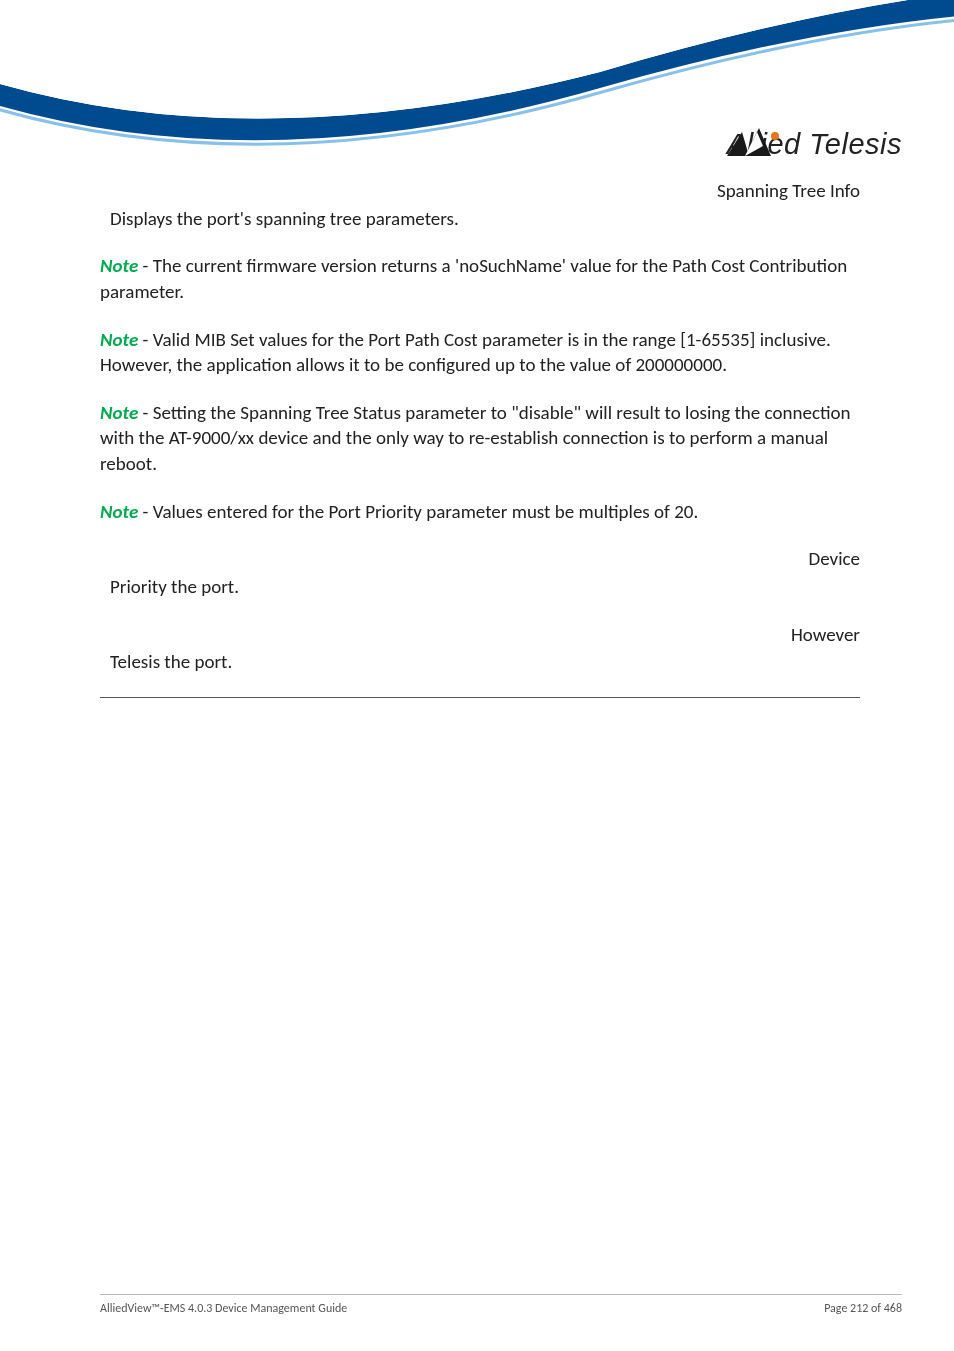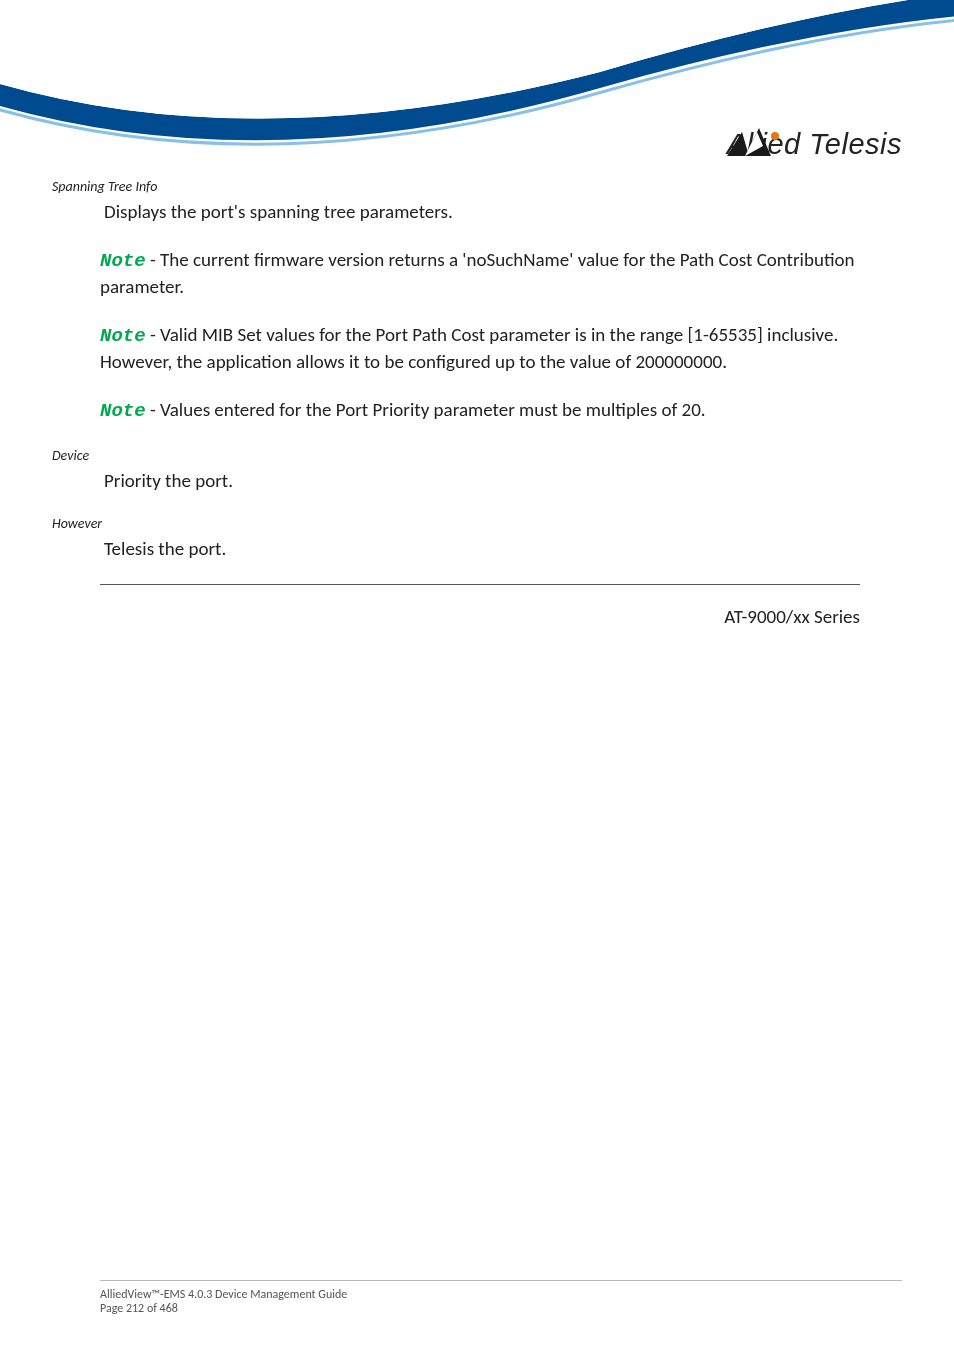--- a/index.html
+++ b/index.html
@@ -41,35 +41,34 @@
   }
   .content {
     position: absolute;
     top: 178px;
     left: 100px;
     width: 760px;
     font-size: 19px;
     line-height: 1.35;
   }
   .section-title {
-    font-style: italic;
     margin: 0 0 2px -48px;
-    font-size: 14px;
+    font-size: 19px;
+    text-align: right;
   }
   .section-body {
-    margin: 0 0 22px 4px;
+    margin: 0 0 22px 10px;
   }
   .para {
     margin: 0 0 22px 0;
   }
   .note-label {
     font-style: italic;
     color: #00a84f;
     font-weight: 600;
-    font-family: Liberation Mono, monospace;
   }
   hr.divider {
     border: none;
     border-top: 1px solid #555;
     margin: 8px 0 8px 0;
   }
   .series-line {
     text-align: right;
     font-size: 19px;
   }
@@ -82,21 +81,20 @@
   .footer hr {
     border: none;
     border-top: 1px solid #b8b8b8;
     margin: 0 0 6px 0;
   }
   .footer-row {
     display: flex;
     justify-content: space-between;
     font-size: 12px;
     color: #555;
-    flex-direction: column;
   }
 </style>
 </head>
 <body>
 
 <div class="header-deco">
   <svg width="954" height="180" viewBox="0 0 954 180">
     <path d="M -20 100 Q 260 186 600 88 Q 810 28 980 14 L 980 -10 Q 808 10 600 72 Q 250 162 -20 78 Z" fill="#004a8f"></path>
     <path d="M -20 78 Q 250 162 600 72 Q 808 10 980 -10 L 980 -40 L -20 -40 Z" fill="#ffffff"></path>
     <path d="M -20 104 Q 260 190 602 92 Q 812 32 980 18" fill="none" stroke="#88c0e8" stroke-width="3"></path>
@@ -120,34 +118,37 @@
   <p class="para">
     <span class="note-label">Note</span>
     <span>- The current firmware version returns a 'noSuchName' value for the Path Cost Contribution parameter.</span>
   </p>
 
   <p class="para">
     <span class="note-label">Note</span>
     <span>- Valid MIB Set values for the Port Path Cost parameter is in the range [1-65535] inclusive. However, the application allows it to be configured up to the value of 200000000.</span>
   </p>
 
+  <p class="para">
+    <span class="note-label">Note</span>
+    <span>- Setting the Spanning Tree Status parameter to "disable" will result to losing the connection with the AT-9000/xx device and the only way to re-establish connection is to perform a manual reboot.</span>
+  </p>
 
   <p class="para">
     <span class="note-label">Note</span>
     <span>- Values entered for the Port Priority parameter must be multiples of 20.</span>
   </p>
 
   <p class="section-title">Device</p>
   <p class="section-body">Priority the port.</p>
 
   <p class="section-title">However</p>
   <p class="section-body">Telesis the port.</p>
 
   <hr class="divider">
-  <p class="series-line">AT-9000/xx Series</p>
 
 </div>
 
 <div class="footer">
   <hr>
   <div class="footer-row">
     <span>AlliedView™-EMS 4.0.3 Device Management Guide</span>
     <span>Page 212 of 468</span>
   </div>
 </div>

